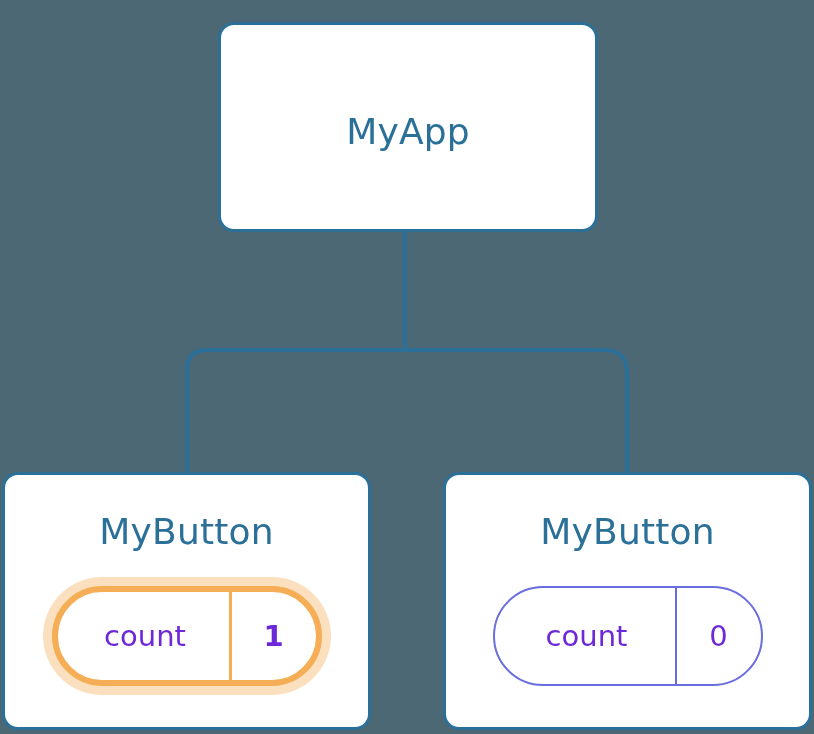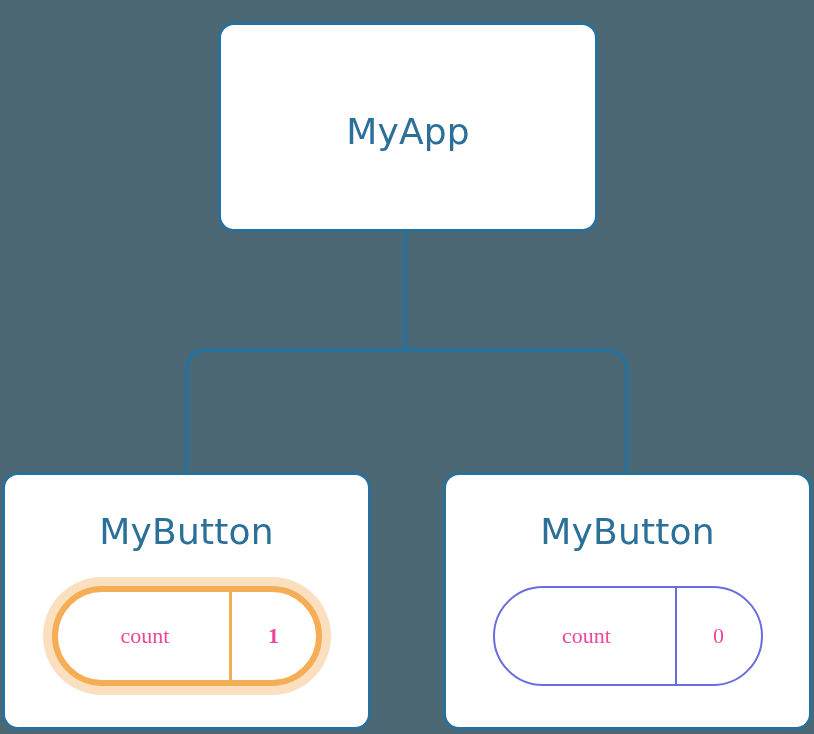--- a/index.html
+++ b/index.html
@@ -116,24 +116,23 @@
 
   .pill-highlight .pill-divider {
     background: #f5ae56;
     width: 3px;
   }
 
   .pill-key, .pill-value {
     display: flex;
     align-items: center;
     justify-content: center;
-    color: #ec4899;
-    font-size: 22px;
+    color: #6d28d9;
+    font-size: 29px;
     box-sizing: border-box;
-    font-family: Liberation Serif, serif;
   }
 
   .pill-key {
     flex: 1 1 auto;
     padding-left: 18px;
     padding-right: 14px;
     font-weight: 400;
   }
 
   .pill-divider {

